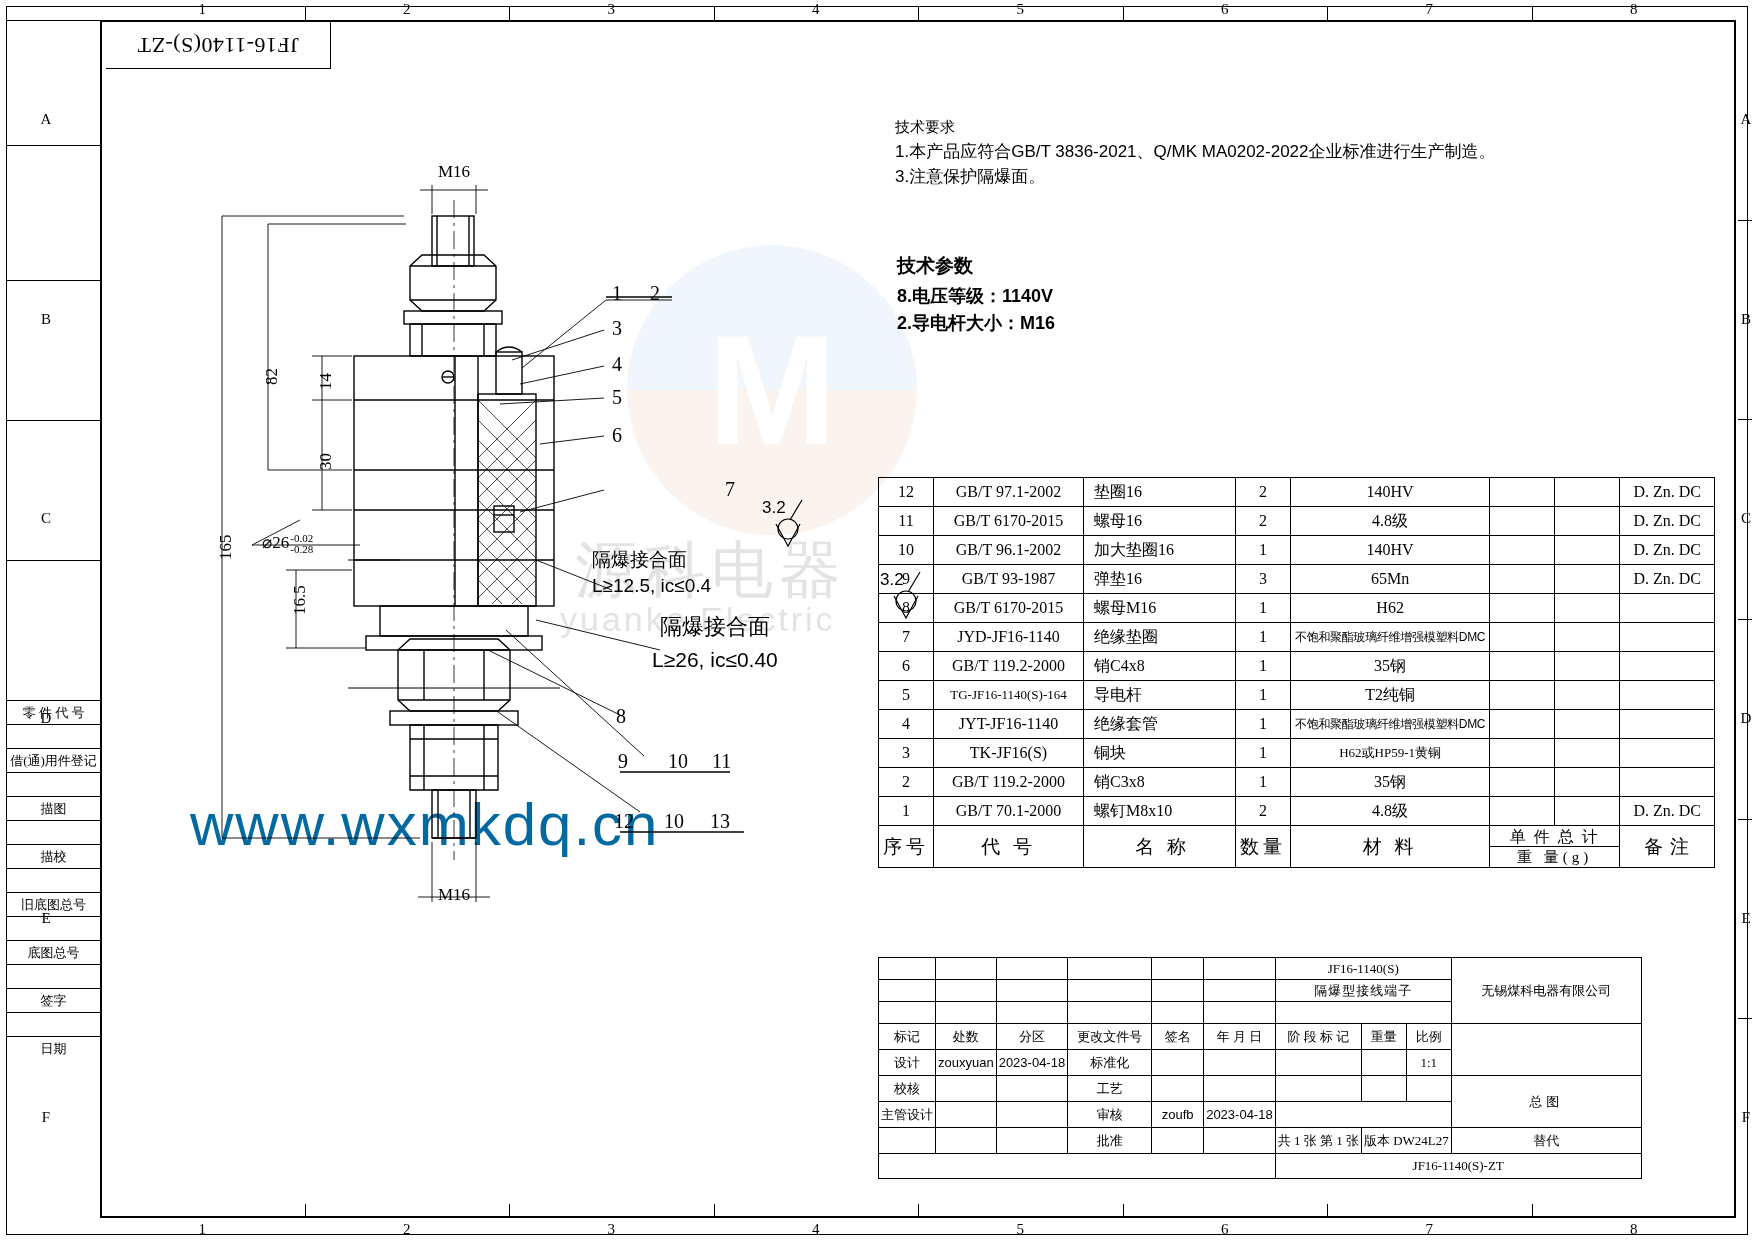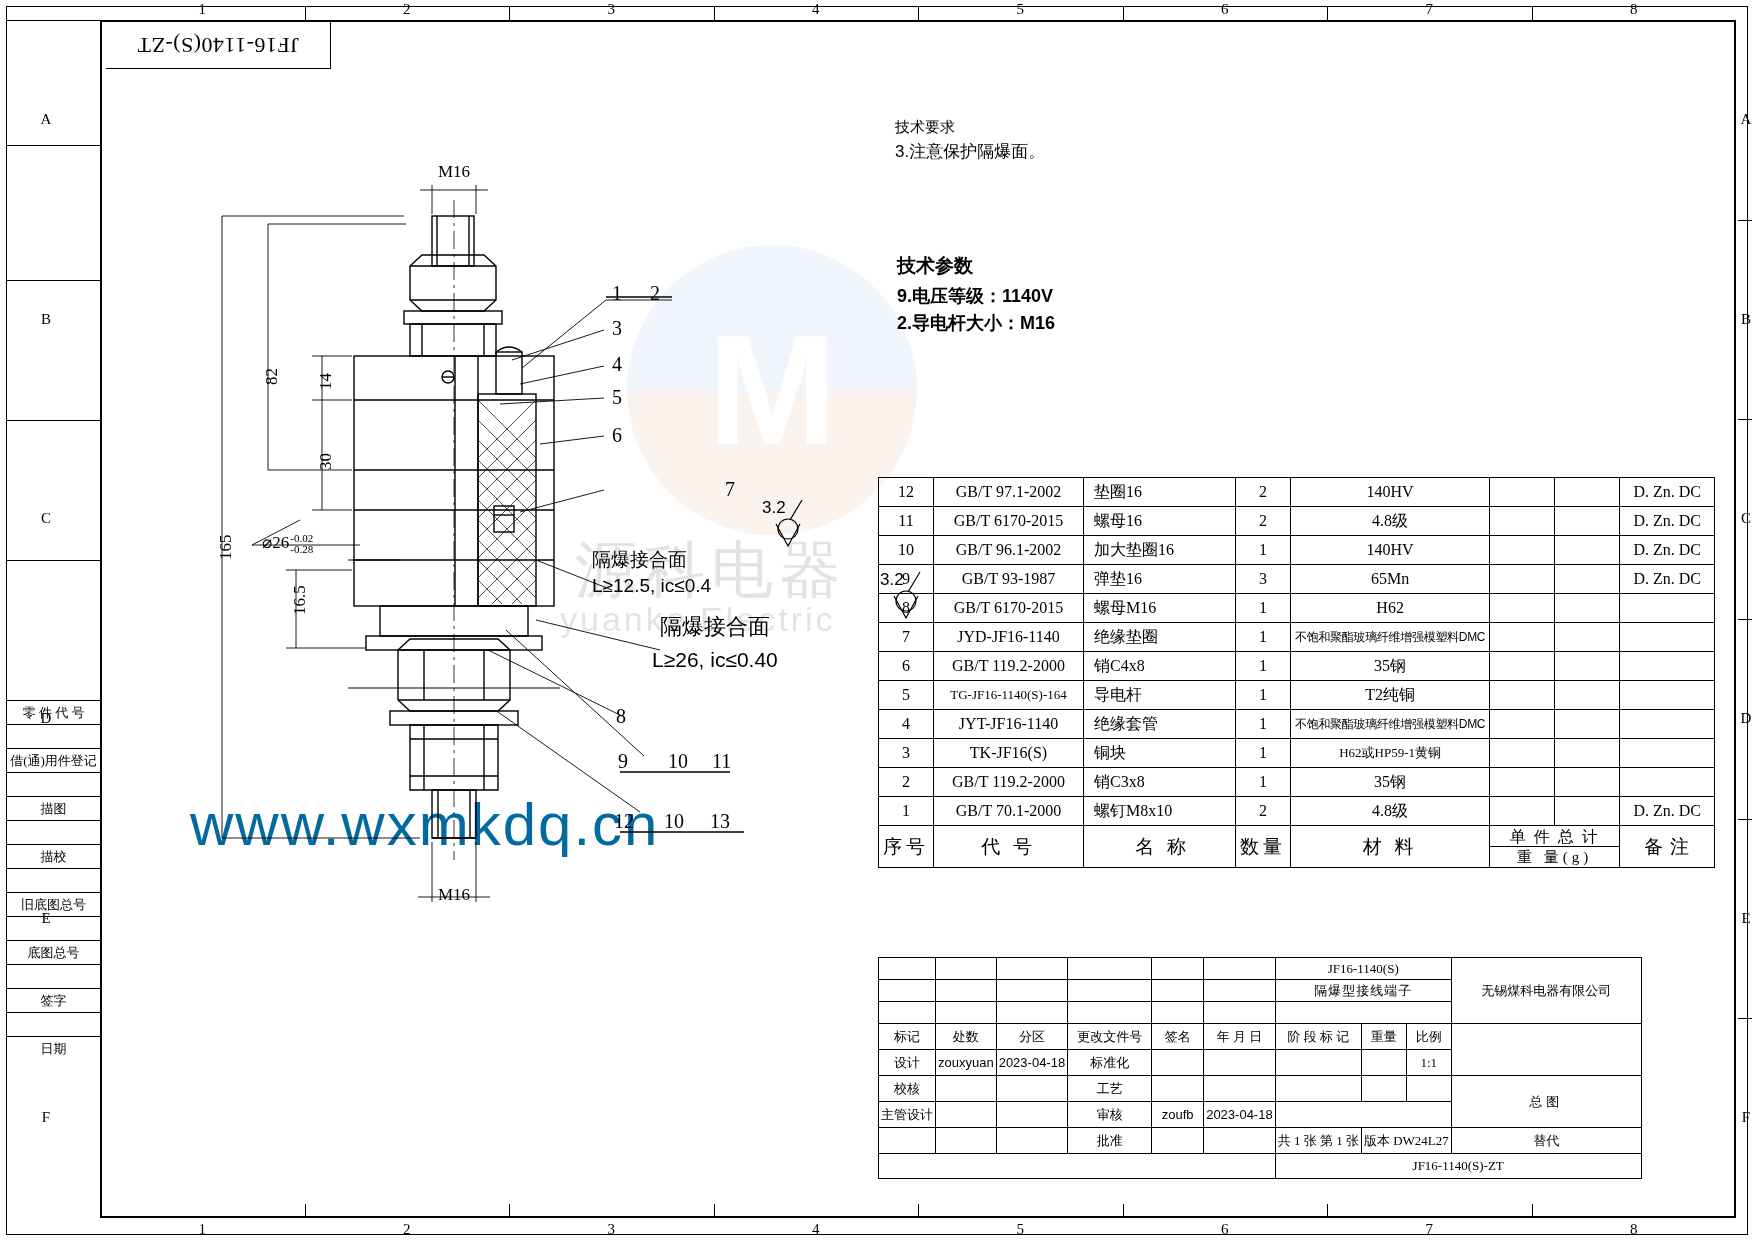--- a/index.html
+++ b/index.html
@@ -274,26 +274,27 @@
       <div class="stub-cell" style="top: 20px; height: 0px;"></div>
       <div class="stub-cell" style="top: 145px; height: 0px;"></div>
       <div class="stub-cell" style="top: 280px; height: 0px;"></div>
       <div class="stub-cell" style="top: 420px; height: 0px;"></div>
       <div class="stub-cell" style="top: 560px; height: 0px;"></div>
       <div class="stub-cell" style="top: 700px; height: 0px;"></div>
     </div>
 
   <div class="notes" style="left:895px; top:118px;">
     <div class="hd">技术要求</div>
+    <div class="li">1.本产品应符合GB/T 3836-2021、Q/MK MA0202-2022企业标准进行生产制造。</div>
     <div class="li">3.注意保护隔爆面。</div>
   </div>
 
   <div class="notes param" style="left:897px; top:253px;font-weight:bold;">
     <div class="hd2">技术参数</div>
-    <div class="li2">9.电压等级：1140V</div>
+    <div class="li2">8.电压等级：1140V</div>
     <div class="li2">2.导电杆大小：M16</div>
   </div>
 
   <svg id="drawing" viewBox="0 0 1754 1241">
     <g stroke="#000" fill="none" stroke-width="1.4">
 
       <rect x="432" y="216" width="42" height="50"></rect>
       <line x1="437" y1="216" x2="437" y2="266"></line>
       <line x1="469" y1="216" x2="469" y2="266"></line>
 

